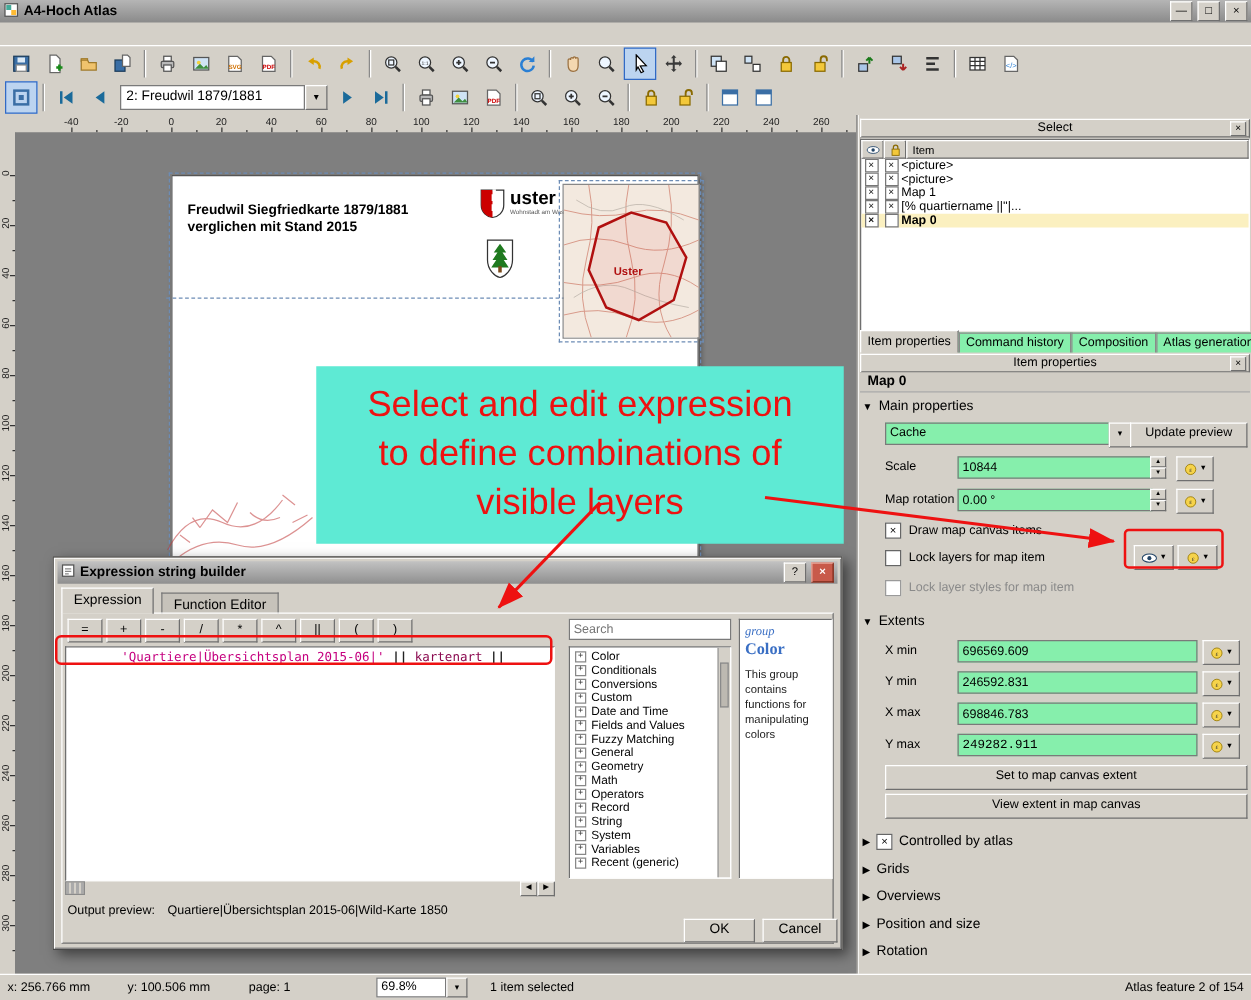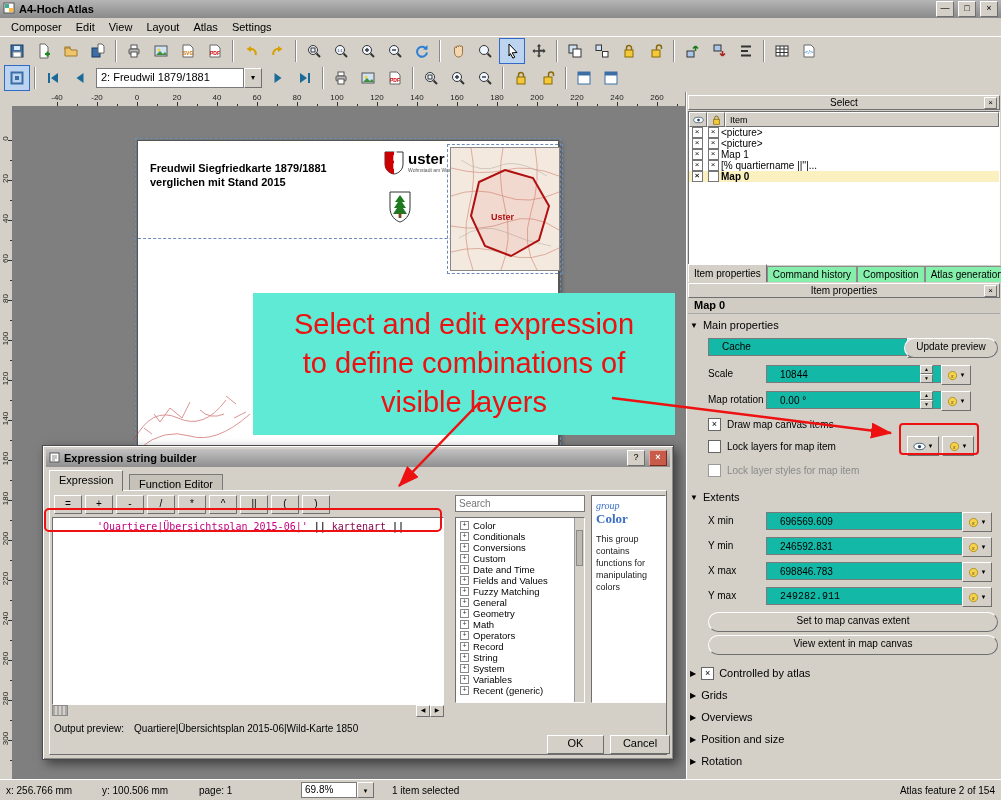--- a/index.html
+++ b/index.html
@@ -133,27 +133,27 @@
     text-align:center;color:#111;}
   .rtabs{position:absolute;left:2px;right:2px;top:173px;height:17px;display:flex;align-items:flex-end;}
   .rtab{height:15px;line-height:15px;padding:0 5px;font-size:10px;background:#86efac;
     border:1px solid #8a8a8a;border-bottom:none;white-space:nowrap;}
   .rtab.active{background:#d4d0c8;height:17px;line-height:17px;border-color:#fff #6f6f6f #d4d0c8 #fff;}
   .map0bar{position:absolute;left:2px;right:2px;top:206px;height:16px;font-weight:bold;
     padding:1px 6px;box-sizing:border-box;border-bottom:1px solid #aaa;background:#d0ccc4;}
   .grphdr{position:absolute;left:4px;right:4px;height:14px;display:flex;align-items:center;gap:5px;font-size:11px;}
   .grphdr .arr{font-size:8px;}
   .plabel{position:absolute;font-size:10px;}
-  .pfield{position:absolute;height:16px;background:#14b8a6;border:1px solid #7a7a7a;
-    font:10px "Liberation Sans",sans-serif;padding:0 13px;box-sizing:content-box;}
+  .pfield{position:absolute;height:16px;background:#86efac;border:1px solid #7a7a7a;
+    font:10px "Liberation Sans",sans-serif;padding:0 3px;box-sizing:content-box;}
   .spin{position:absolute;width:13px;height:18px;display:flex;flex-direction:column;}
   .spin span{flex:1;font-size:5px;line-height:7px;text-align:center;}
   .ddbtn{position:absolute;width:28px;height:18px;display:flex;align-items:center;justify-content:center;gap:2px;}
   .ddbtn .dar{font-size:6px;}
-  .pbtn{position:absolute;left:22px;width:288px;height:18px;font-size:10px;text-align:center;line-height:16px;border-radius:10px;}
+  .pbtn{position:absolute;left:22px;width:288px;height:18px;font-size:10px;text-align:center;line-height:16px;}
   .cbrow{position:absolute;left:22px;display:flex;align-items:center;gap:6px;font-size:10px;}
   .cb{width:11px;height:11px;background:#fff;border:1px solid #666;font-size:9px;line-height:10px;
     text-align:center;flex:none;}
   .disabled{color:#8a8a8a;}
   .disabled .cb{border-color:#9a9a9a;}
 
   
   .statusbar{position:absolute;left:0;right:0;bottom:0;height:20px;background:#d4d0c8;
     border-top:1px solid #fff;display:flex;align-items:center;font-size:10px;padding:0 6px;gap:0;}
   .sb-x{width:96px;}.sb-y{width:97px;}.sb-page{width:102px;}
@@ -174,28 +174,20 @@
           <rect x="1" y="1" width="10" height="10" fill="#fff" stroke="#555"></rect>
           <rect x="2" y="2" width="4" height="4" fill="#4a9"></rect>
           <rect x="6" y="6" width="4" height="4" fill="#fb3"></rect>
         </svg></span>
     <span class="title">A4-Hoch Atlas</span>
     <span class="winbtn b3">—</span>
     <span class="winbtn b3">□</span>
     <span class="winbtn b3">×</span>
   </div>
 
-  <div class="menubar" id="menubar">
-      <span class="menu-item">Composer</span>
-      <span class="menu-item">Edit</span>
-      <span class="menu-item">View</span>
-      <span class="menu-item">Layout</span>
-      <span class="menu-item">Atlas</span>
-      <span class="menu-item">Settings</span>
-    </div>
 
   <div class="toolbar" id="toolbar1">
       <span class="tbtn">
         <svg width="16" height="16" viewBox="0 0 16 16">
           <rect x="2" y="2" width="12" height="12" fill="#3a6ea5" stroke="#1d3d5c"></rect>
           <rect x="5" y="3" width="6" height="4" fill="#dce9f5"></rect>
           <rect x="4" y="9" width="8" height="5" fill="#fff" stroke="#8a8a8a"></rect>
         </svg>
       </span>
       <span class="tbtn">

